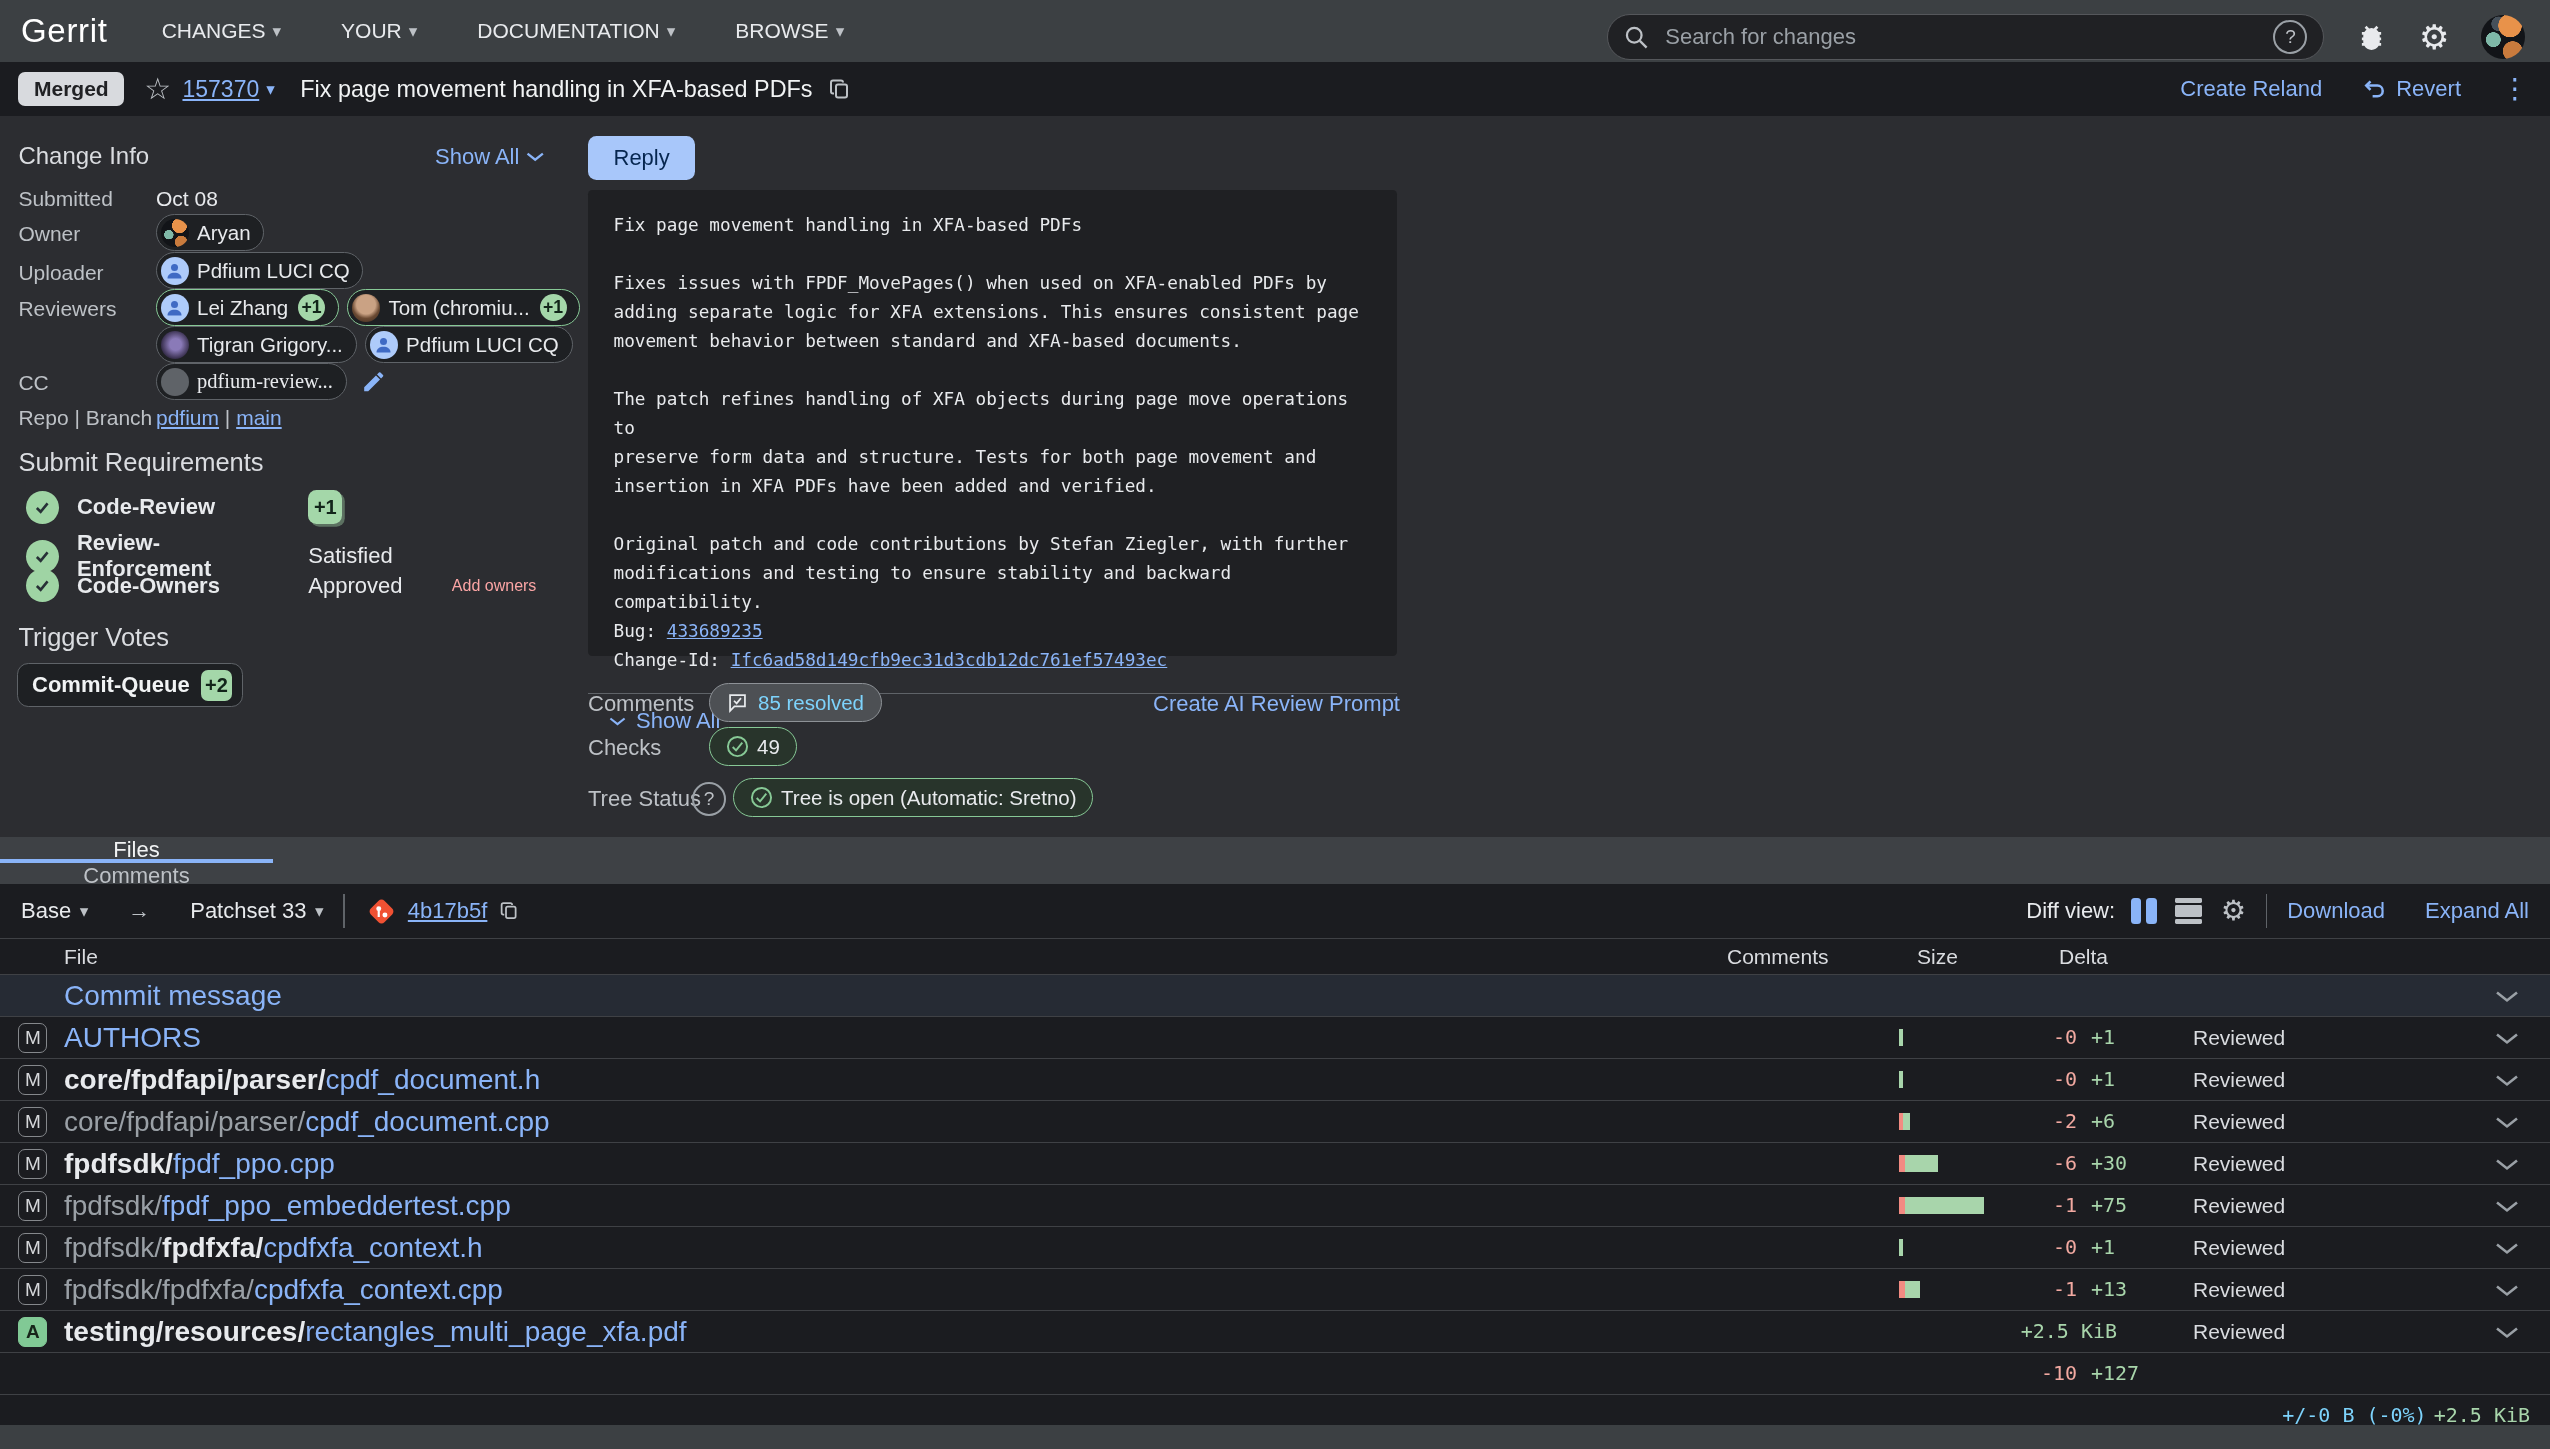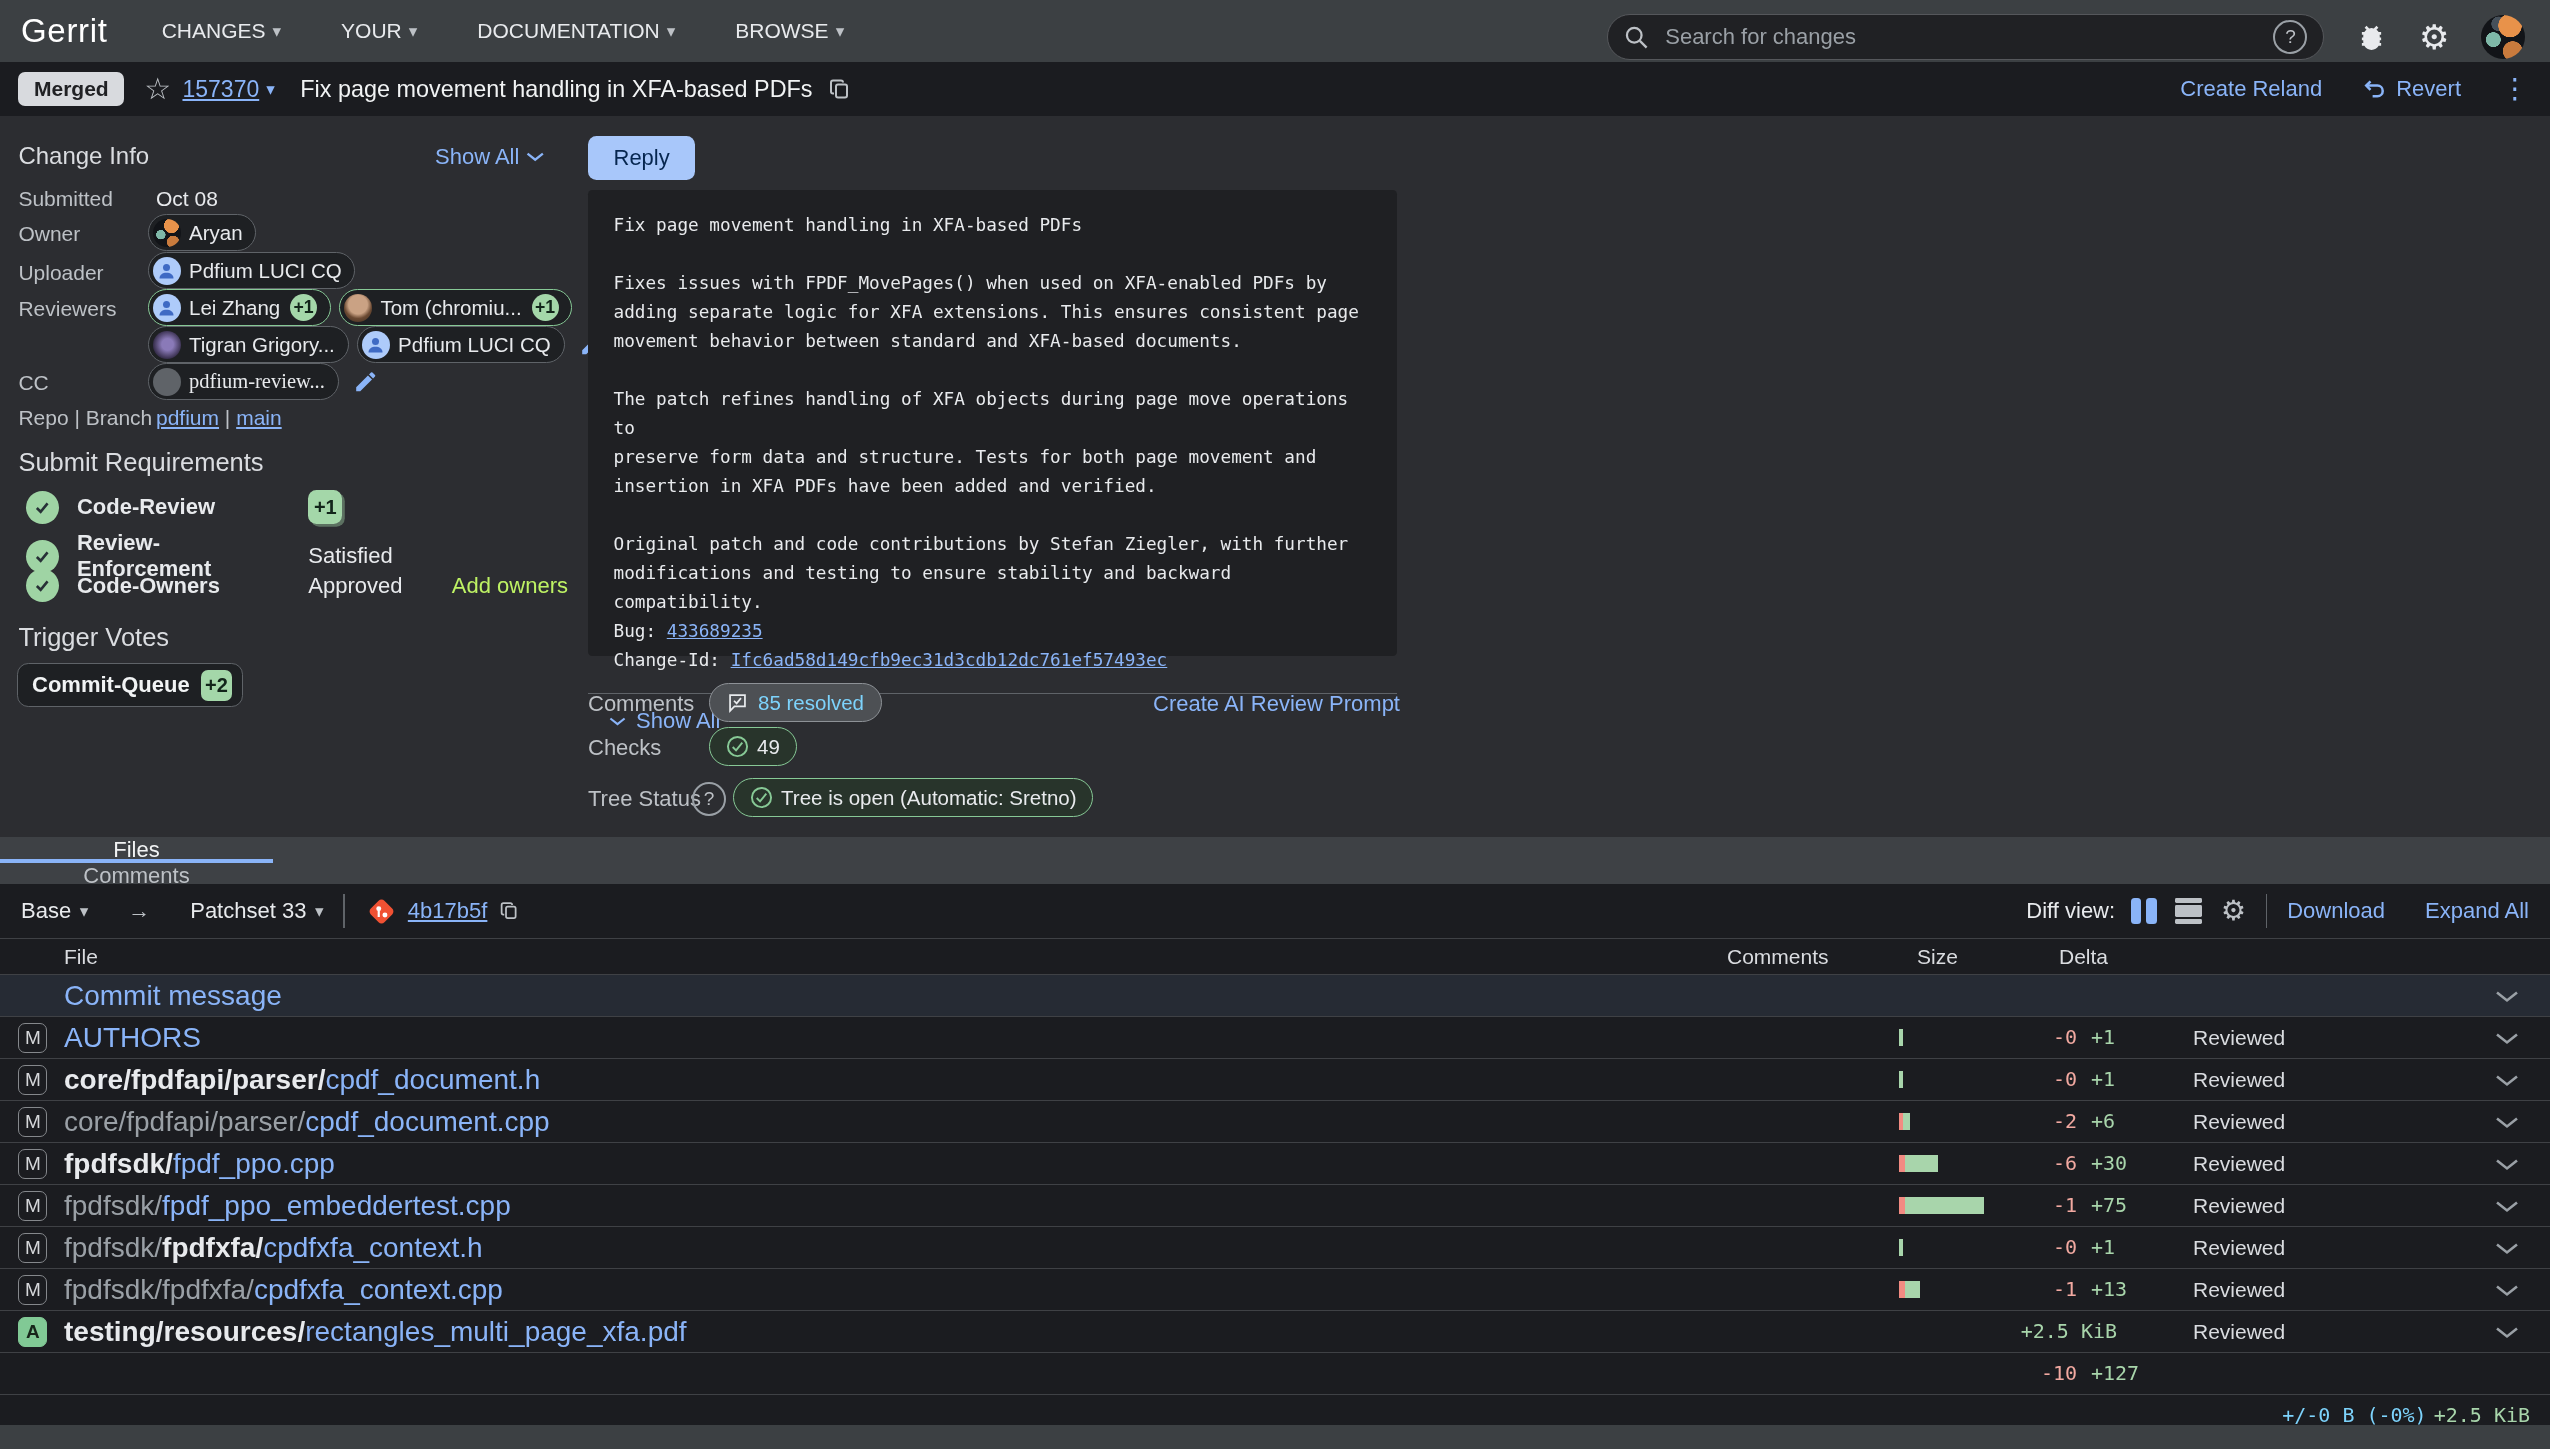--- a/index.html
+++ b/index.html
@@ -53,34 +53,34 @@
   .av{width:28px;height:28px;border-radius:50%;flex:none;overflow:hidden;}
   .av-aryan{background:radial-gradient(circle at 66% 24%,#e8924a 0 26%,transparent 27%),
             radial-gradient(circle at 28% 56%,#7fb8a8 0 18%,transparent 19%),
             radial-gradient(circle at 72% 82%,#c97b3d 0 20%,transparent 21%),#121418;}
   .av-person{background:#aecbfa;display:flex;align-items:center;justify-content:center;}
   .av-tom{background:radial-gradient(circle at 50% 38%,#caa284 0 42%,#6b4a33 62%,#38281e 100%);}
   .av-tigran{background:radial-gradient(circle at 52% 48%,#8a7ab8 0 28%,#3a3150 68%,#201c30 100%);}
   .av-gray{background:#5f6368;}
   .vote{width:27px;height:27px;border-radius:50%;background:#a4d7a9;color:#12251a;font-weight:700;
         font-size:17.7px;display:flex;align-items:center;justify-content:center;margin-left:1.4px;flex:none;}
-  .chiprow{position:absolute;left:148px;display:flex;gap:8.5px;align-items:center;}
+  .chiprow{position:absolute;left:156px;display:flex;gap:8.5px;align-items:center;}
   .pencil{width:25.5px;height:25.5px;margin-left:5.7px;}
   .repolinks{position:absolute;left:156px;font-size:21px;}
   .repolinks a{color:#8ab4f8;text-decoration:underline;}
   .repolinks .sep{color:#bdc1c6;text-decoration:none;}
   .req-row{position:absolute;left:25.5px;display:flex;align-items:center;gap:18.4px;}
   .req-check{width:33px;height:33px;border-radius:50%;background:#9fd4a4;display:flex;
              align-items:center;justify-content:center;flex:none;}
   .req-name{font-size:22px;font-weight:700;color:#e8eaed;width:213px;}
   .req-badge{width:34px;height:34px;border-radius:8.5px;background:#a4d7a9;color:#12251a;font-weight:700;
              font-size:20px;display:flex;align-items:center;justify-content:center;
              box-shadow:2.8px 2.8px 0 rgba(164,215,169,0.4);}
   .req-val{font-size:22px;color:#e8eaed;}
-  .addowners{color:#bef264;font-size:22px;margin-left:31px;}
+  .addowners{color:#fca5a5;font-size:16px;margin-left:31px;}
   .cq-chip{position:absolute;left:17px;display:inline-flex;align-items:center;gap:11.3px;
            border:1.4px solid #5f6368;border-radius:11.3px;background:#1e2023;padding:5.7px 10px 5.7px 14px;
            font-size:22px;font-weight:700;color:#f1f3f4;}
   .cq-vote{width:31px;height:31px;border-radius:7px;background:#a4d7a9;color:#12251a;font-weight:700;
            font-size:20px;display:flex;align-items:center;justify-content:center;}
   
   .rp{position:absolute;left:574px;top:0;width:850px;height:721px;}
   .reply-btn{position:absolute;left:14px;top:20px;height:44px;padding:0 25.5px;border-radius:8.5px;
              background:#a8c7fa;color:#06264f;font-size:22px;font-weight:500;border:none;
              display:flex;align-items:center;}

